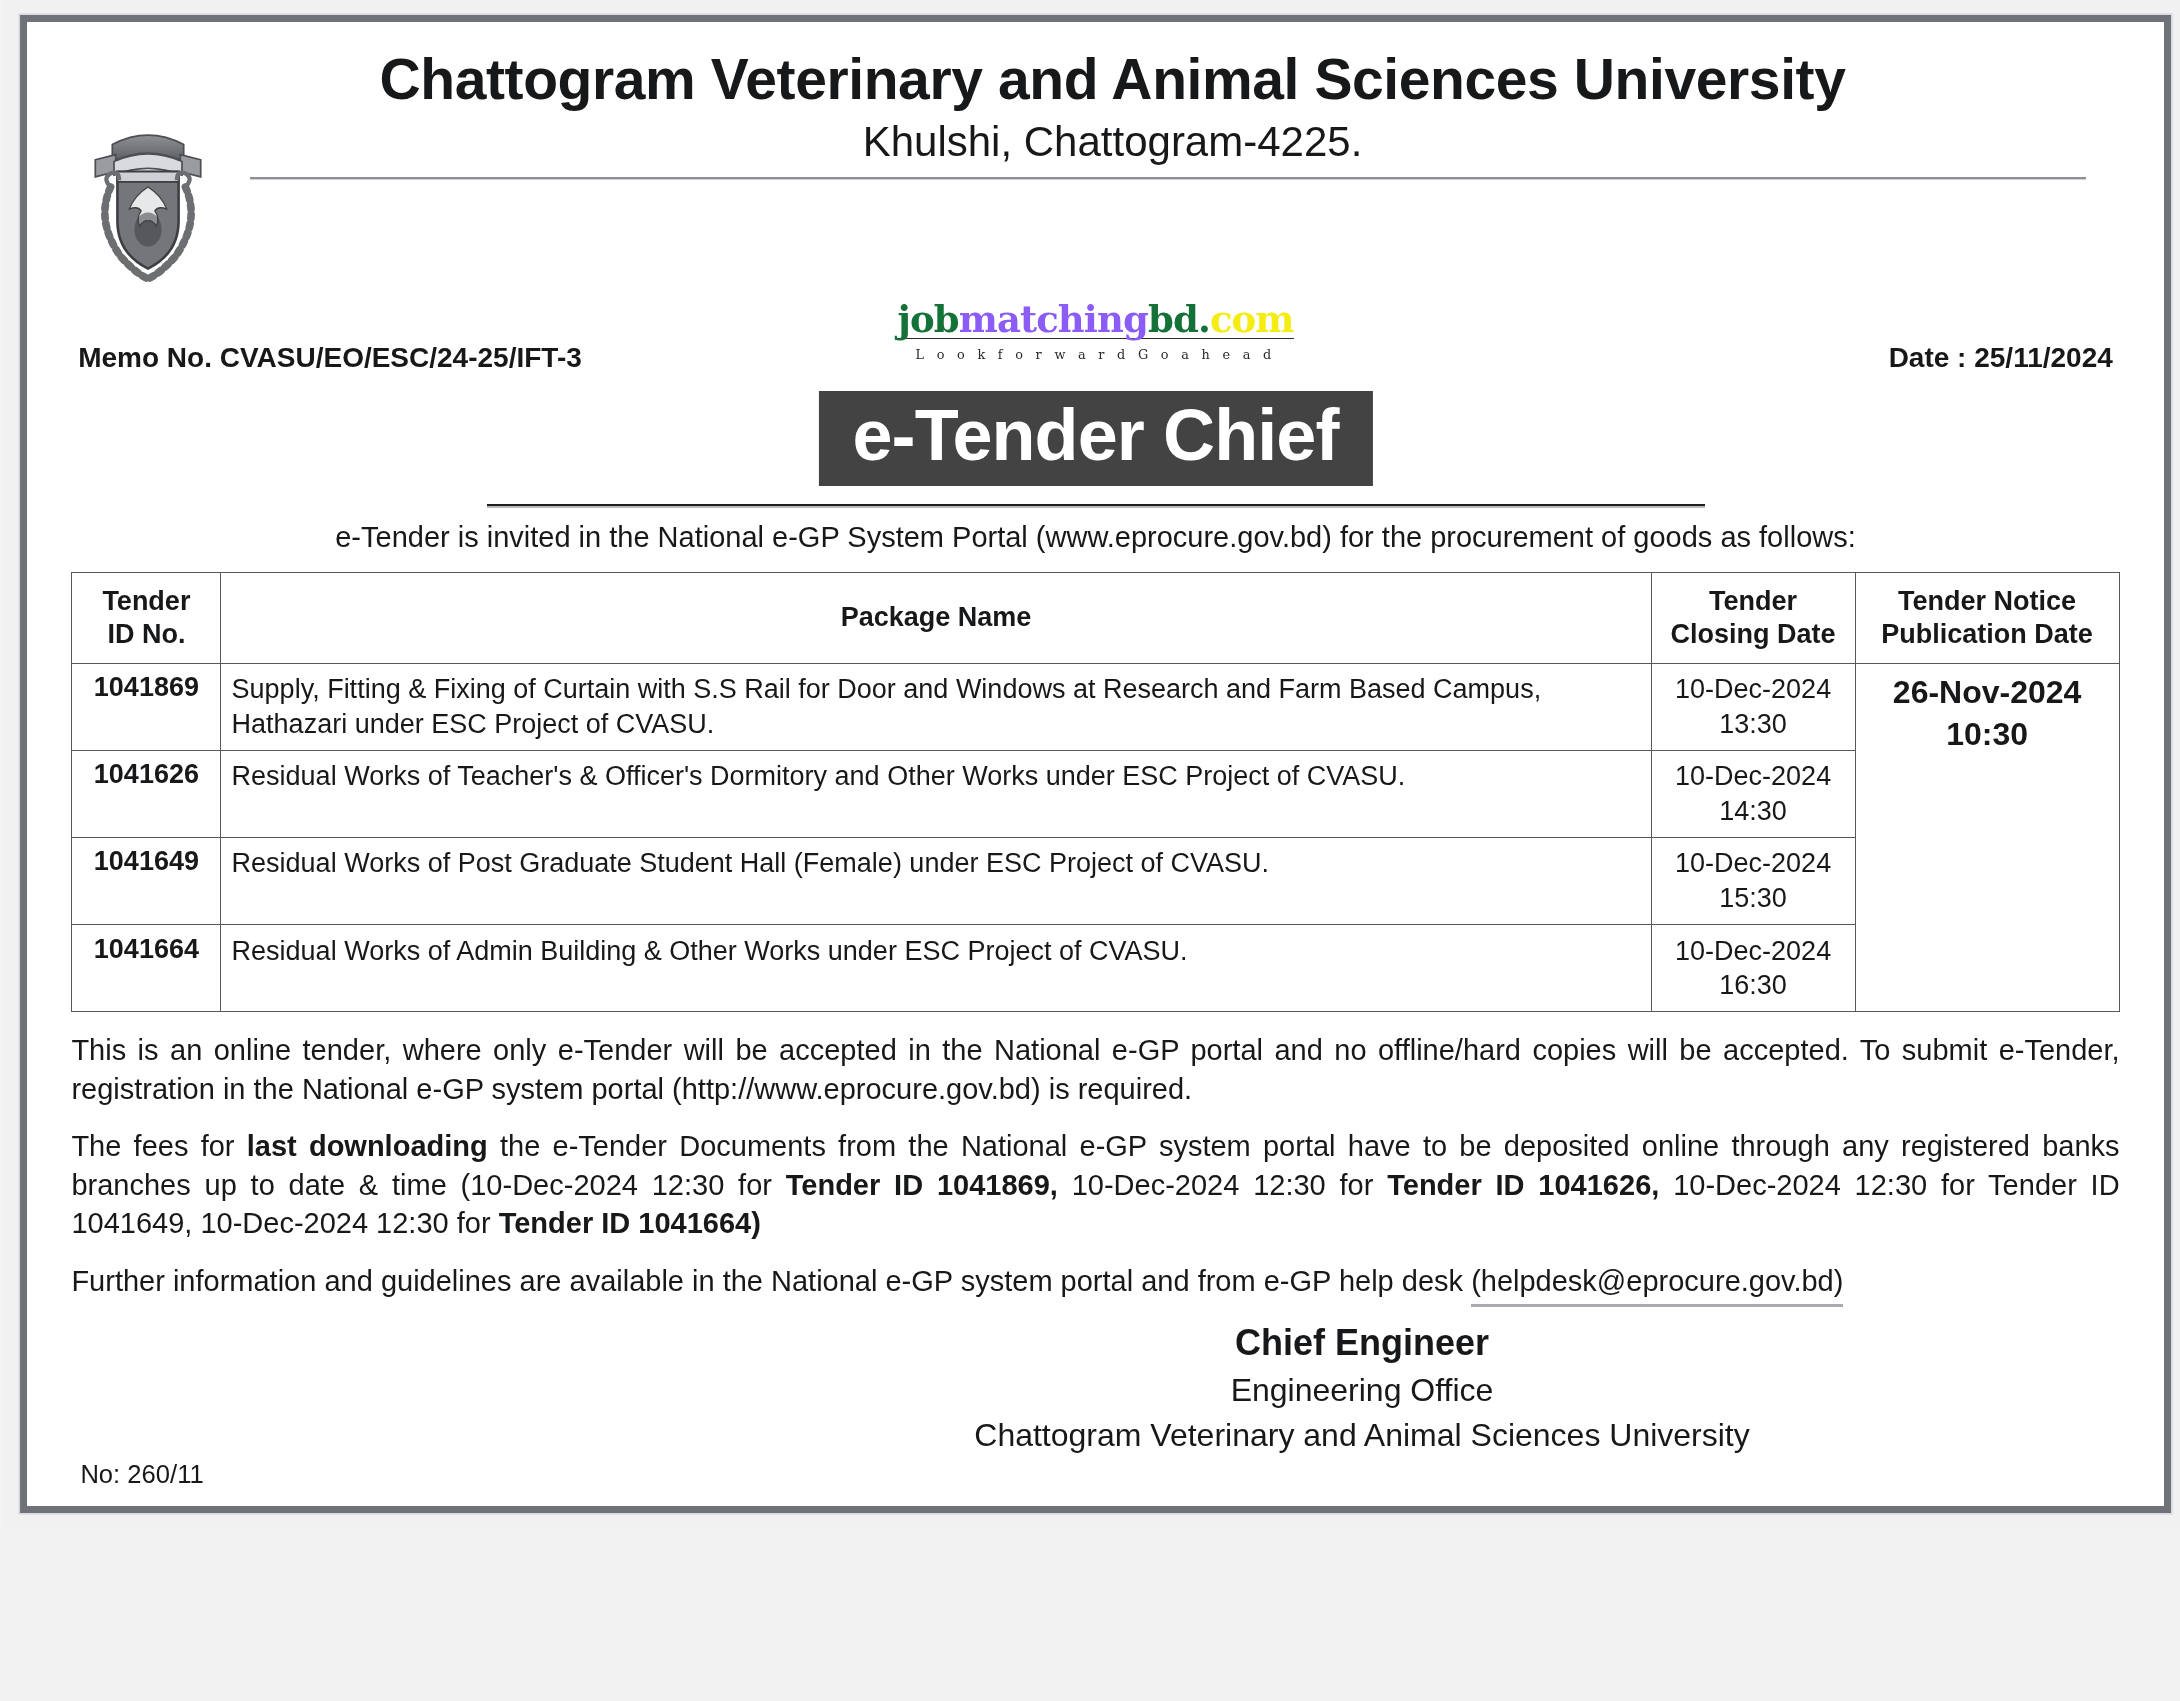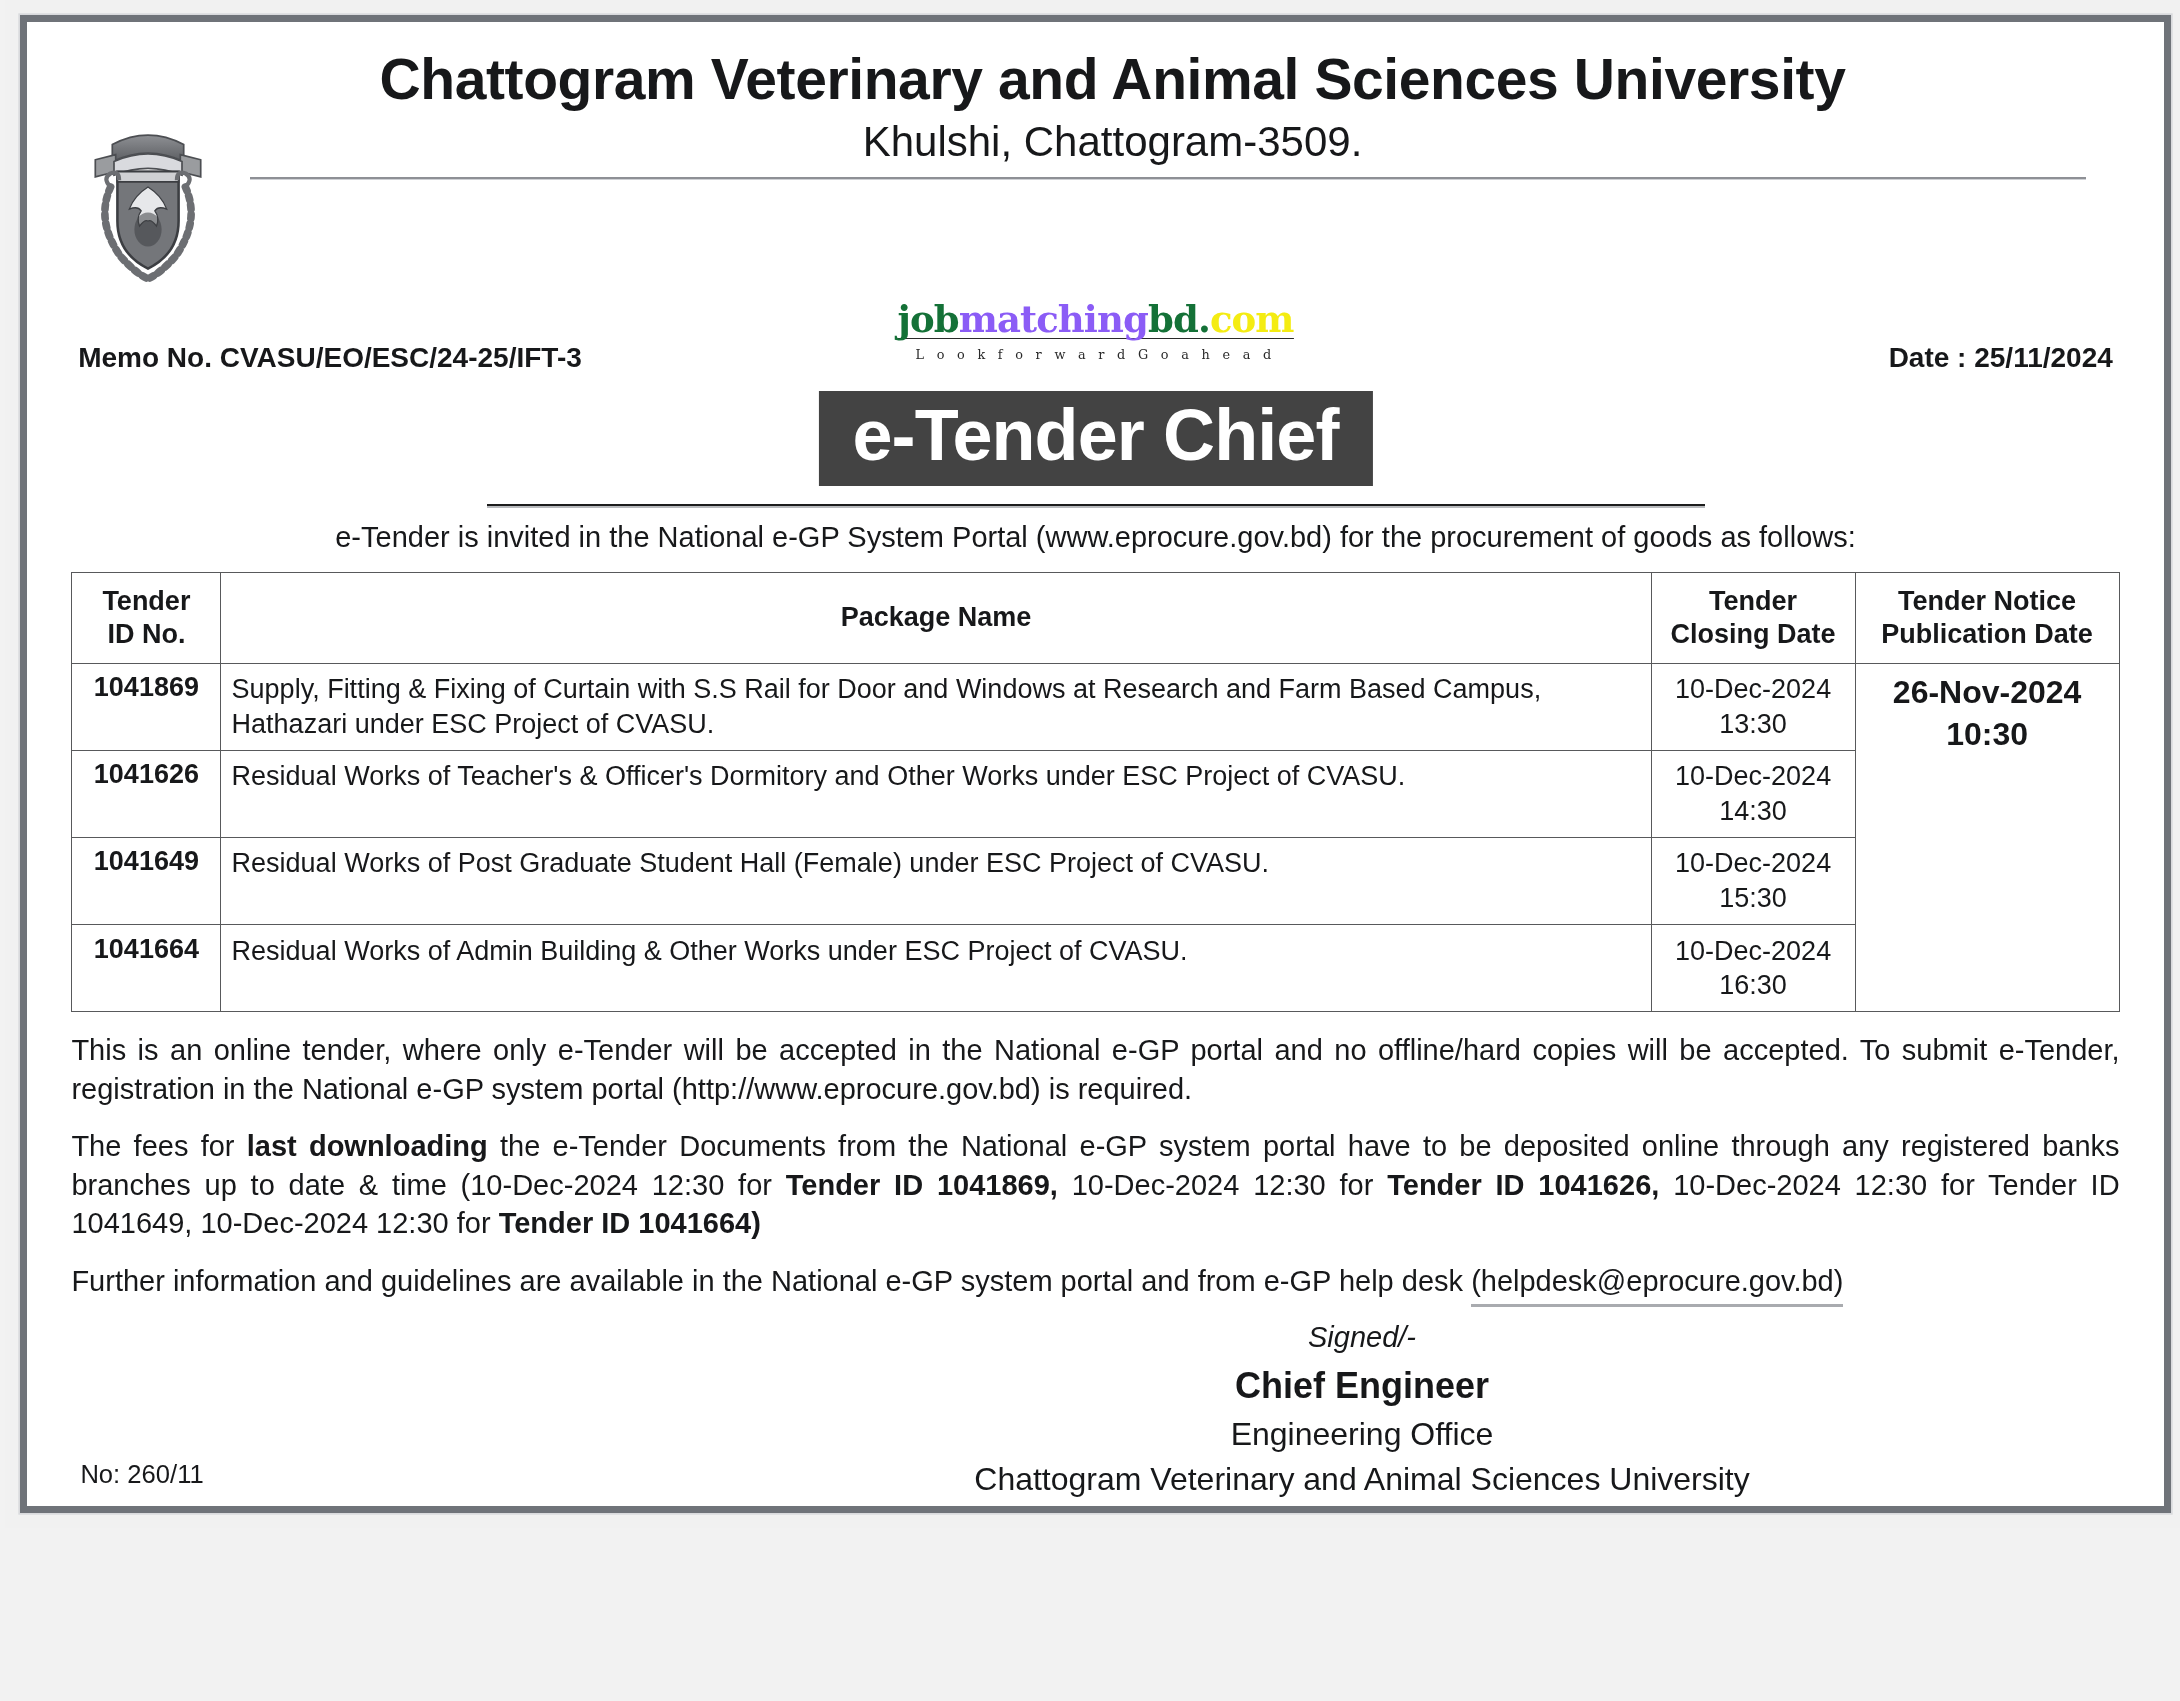--- a/index.html
+++ b/index.html
@@ -308,21 +308,21 @@
 
           <path d="M36 80 Q18 120 48 162 Q66 182 80 188" fill="none" stroke="#6c6e72" stroke-width="9" stroke-linecap="round" stroke-dasharray="5 6"></path>
           <path d="M124 80 Q142 120 112 162 Q94 182 80 188" fill="none" stroke="#6c6e72" stroke-width="9" stroke-linecap="round" stroke-dasharray="5 6"></path>
           <path d="M36 80 q-10 -10 0 -16 q10 -4 10 8" fill="none" stroke="#6c6e72" stroke-width="5"></path>
           <path d="M124 80 q10 -10 0 -16 q-10 -4 -10 8" fill="none" stroke="#6c6e72" stroke-width="5"></path>
         </svg>
       </div>
 
       <div class="header-titles">
         <div class="uni-name">Chattogram Veterinary and Animal Sciences University</div>
-        <div class="uni-addr">Khulshi, Chattogram-3509.</div>
+        <div class="uni-addr">Khulshi, Chattogram-4225.</div>
       </div>
       <div class="header-rule"></div>
 
       <div class="watermark">
         <div class="wm-main"><span class="g">job</span><span class="r">matching</span><span class="g">bd.</span><span class="y">com</span></div>
         <div class="wm-sub">L o o k   f o r w a r d    G o    a h e a d</div>
       </div>
     </div>
 
     <div class="memo-row">
@@ -401,21 +401,20 @@
       </tbody>
     </table>
 
     <div class="para">This is an online tender, where only e-Tender will be accepted in the National e-GP portal and no offline/hard copies will be accepted. To submit e-Tender, registration in the National e-GP system portal (http://www.eprocure.gov.bd) is required.</div>
 
     <div class="para"><span>The fees for </span><b>last downloading</b><span> the e-Tender Documents from the National e-GP system portal have to be deposited online through any registered banks branches up to date &amp; time (10-Dec-2024 12:30 for </span><b>Tender ID 1041869,</b><span> 10-Dec-2024 12:30 for </span><b>Tender ID 1041626,</b><span> 10-Dec-2024 12:30 for Tender ID 1041649, 10-Dec-2024 12:30 for </span><b>Tender ID 1041664)</b></div>
 
     <div class="para just-all"><span>Further information and guidelines are available in the National e-GP system portal and from e-GP help desk </span><span class="para-underline">(helpdesk@eprocure.gov.bd)</span></div>
 
     <div class="sign-block">
-      <div class="signed">Signed/-</div>
       <div class="chief">Chief Engineer</div>
       <div class="eng-office">Engineering Office</div>
       <div class="uni-foot">Chattogram Veterinary and Animal Sciences University</div>
     </div>
 
     <div class="footer-no">No: 260/11</div>
 
   </div>
  </div>
 </div>

